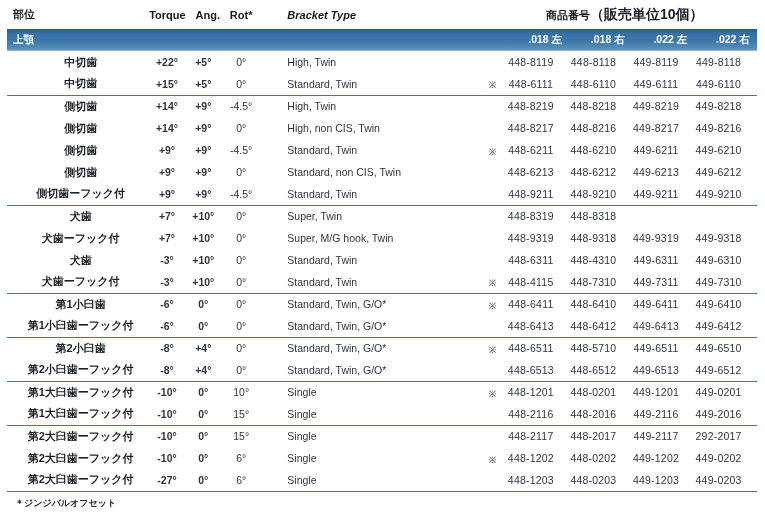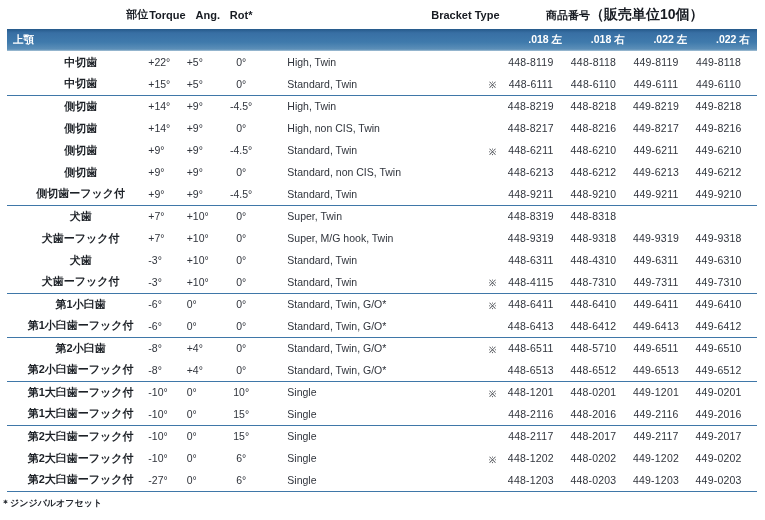--- a/index.html
+++ b/index.html
@@ -29,24 +29,24 @@
 
   
   tr.head-row { height: 29px; }
   tr.head-row td {
     vertical-align: middle;
     font-weight: bold;
     font-size: 11px;
     color: #171b22;
     white-space: nowrap;
   }
-  td.h-part { text-align: right; padding-left: 6px; }
+  td.h-part { text-align: left; padding-left: 6px; }
   td.h-torque, td.h-ang { text-align: right; padding-right: 1px; }
   td.h-rot { text-align: center; }
-  td.h-bracket { text-align: right; padding-left: 26px; }
+  td.h-bracket { text-align: left; padding-left: 26px; font-style: italic; }
   td.h-product { text-align: center; }
   td.h-product .sub { font-size: 14px; }
 
   
   tr.band-row { height: 22px; }
   tr.band-row td {
     background: linear-gradient(180deg, #26598a 0%, #386fa4 18%, #3f7aac 60%, #5c8fb8 92%, #a9c3d6 100%);
     color: #ffffff;
     font-weight: bold;
     font-size: 10.5px;
@@ -65,29 +65,29 @@
     white-space: nowrap;
     overflow: hidden;
   }
   tr.data-row td.part {
     font-weight: bold;
     font-size: 11px;
     color: #1c2026;
     text-align: center;
     padding-left: 6px;
   }
-  tr.data-row td.torque, tr.data-row td.ang { text-align: left; padding-right: 1px; }
+  tr.data-row td.torque, tr.data-row td.ang { text-align: center; padding-right: 1px; font-weight: bold; }
   tr.data-row td.rot  { text-align: center; }
   tr.data-row td.bracket { text-align: left; padding-left: 26px; }
   tr.data-row td.mark { text-align: center; font-size: 9px; color: #2a2e35; padding-top: 2px; }
   tr.data-row td.pnum { text-align: center; letter-spacing: 0.2px; }
   tr.group-end td { border-bottom: 1px solid #3f77a8; }
 
   .footnote {
-    margin-left: 1px;
+    margin-left: 15px;
     margin-top: 5px;
     font-size: 9px;
     color: #24282f;
     font-weight: bold;
   }
 </style>
 </head>
 <body>
 
 <div class="page">
@@ -347,21 +347,21 @@
         <tr class="data-row">
       <td class="part">第2大臼歯ーフック付</td>
       <td class="torque">-10°</td>
       <td class="ang">0°</td>
       <td class="rot">15°</td>
       <td class="bracket">Single</td>
       <td class="mark"></td>
       <td class="pnum">448-2117</td>
       <td class="pnum">448-2017</td>
       <td class="pnum">449-2117</td>
-      <td class="pnum">449-2017</td>
+      <td class="pnum">292-2017</td>
       <td></td>
     </tr>
         <tr class="data-row">
       <td class="part">第2大臼歯ーフック付</td>
       <td class="torque">-10°</td>
       <td class="ang">0°</td>
       <td class="rot">6°</td>
       <td class="bracket">Single</td>
       <td class="mark">※</td>
       <td class="pnum">448-1202</td>

